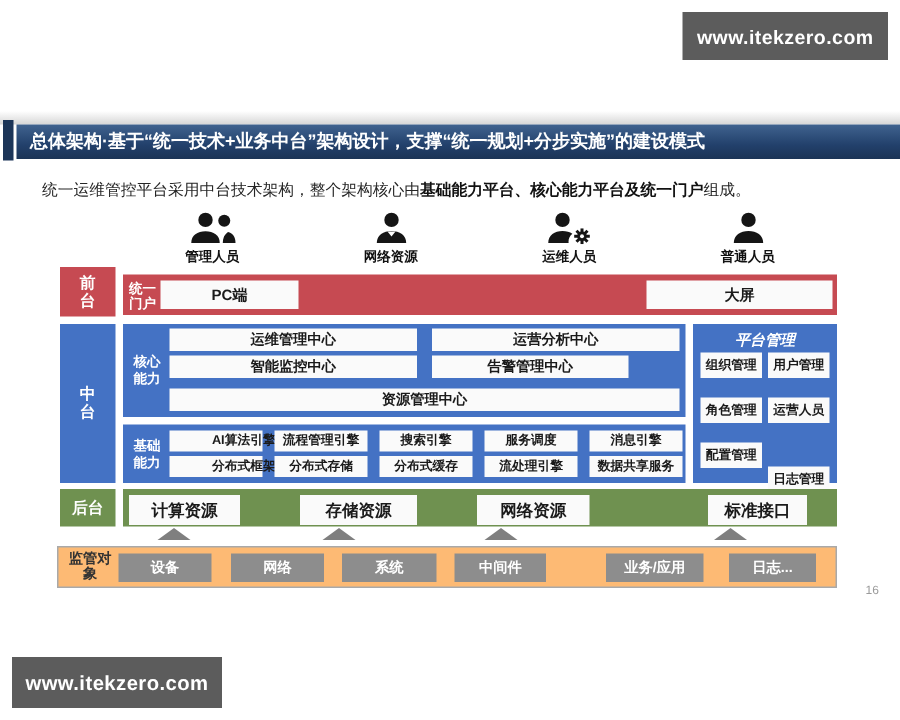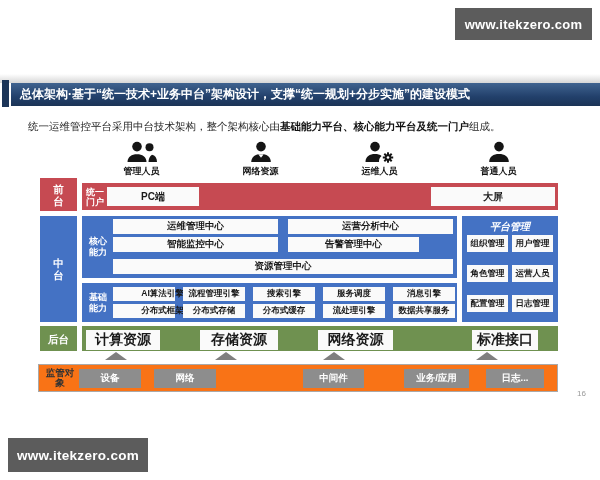--- a/index.html
+++ b/index.html
@@ -53,34 +53,34 @@
   #basic .wbox{position:absolute;height:14px;font-size:8.5px;}
   .brow1{top:4px;} .brow2{top:21px;}
   .bb0{left:31px;width:62px;padding-left:37px;} .bb1{left:101px;width:62px;} .bb2{left:171px;width:62px;}
   .bb3{left:241px;width:62px;} .bb4{left:311px;width:62px;}
   
   #platform{position:absolute;left:462px;top:216px;width:96px;height:106px;}
   #platform .ptitle{text-align:center;color:#fff;font-weight:bold;font-size:10px;padding-top:4px;font-style:italic;}
   #platform .wbox{position:absolute;width:41px;height:17px;font-size:8.5px;font-family:Liberation Serif, serif;}
   #pbox-0{left:5px;top:19px;} #pbox-1{left:50px;top:19px;}
   #pbox-2{left:5px;top:49px;} #pbox-3{left:50px;top:49px;}
-  #pbox-4{left:5px;top:79px;} #pbox-5{left:50px;top:79px;}
+  #pbox-4{left:5px;top:79px;} #pbox-5{left:50px;top:95px;}
   
   #back-label{top:326px;height:25px;}
   #back-row{position:absolute;left:82px;top:326px;width:476px;height:25px;}
-  #back-row .wbox{position:absolute;top:4px;height:20px;font-size:14px;}
+  #back-row .wbox{position:absolute;top:4px;height:20px;font-size:11px;}
   #kbox-0{left:4px;width:74px;} #kbox-1{left:118px;width:78px;}
   #kbox-2{left:236px;width:75px;} #kbox-3{left:390px;width:66px;}
   
   .up-arrow{position:absolute;top:352px;width:0;height:0;
             border-left:11px solid transparent;border-right:11px solid transparent;
             border-bottom:8px solid #7f7f7f;}
   #arrow-0{left:105px;} #arrow-1{left:215px;} #arrow-2{left:323px;} #arrow-3{left:476px;}
   
-  #objects{position:absolute;left:38px;top:364px;width:520px;height:28px;background:#f97316;
+  #objects{position:absolute;left:38px;top:364px;width:520px;height:28px;background:#fdba74;
            border:1px solid #a9a9a9;box-sizing:border-box;}
   .obj-label{position:absolute;left:5px;top:2.5px;width:32px;font-size:9.5px;line-height:10.5px;
              font-weight:bold;color:#333;text-align:center;word-break:break-all;}
   .obox{position:absolute;top:3.5px;height:19px;background:#8d8d8d;color:#fff;font-weight:bold;
         font-size:9.5px;display:flex;align-items:center;justify-content:center;white-space:nowrap;}
   #obox-0{left:40px;width:62px;} #obox-1{left:115px;width:62px;} #obox-2{left:189px;width:63px;}
   #obox-3{left:264px;width:61px;} #obox-4{left:365px;width:65px;} #obox-5{left:447px;width:58px;}
   .page-num{position:absolute;left:577px;top:389px;font-size:8px;color:#9a9a9a;}
 </style>
 </head>
@@ -206,20 +206,21 @@
 
   <div class="up-arrow" id="arrow-0"></div>
   <div class="up-arrow" id="arrow-1"></div>
   <div class="up-arrow" id="arrow-2"></div>
   <div class="up-arrow" id="arrow-3"></div>
 
   <div id="objects">
     <div class="obj-label">监管对象</div>
     <div class="obox" id="obox-0">设备</div>
     <div class="obox" id="obox-1">网络</div>
+    <div class="obox" id="obox-2">系统</div>
     <div class="obox" id="obox-3">中间件</div>
     <div class="obox" id="obox-4">业务/应用</div>
     <div class="obox" id="obox-5">日志...</div>
   </div>
 
   <div class="page-num">16</div>
 
   <div class="banner bottom">
     <span>www.itekzero.com</span>
   </div>

